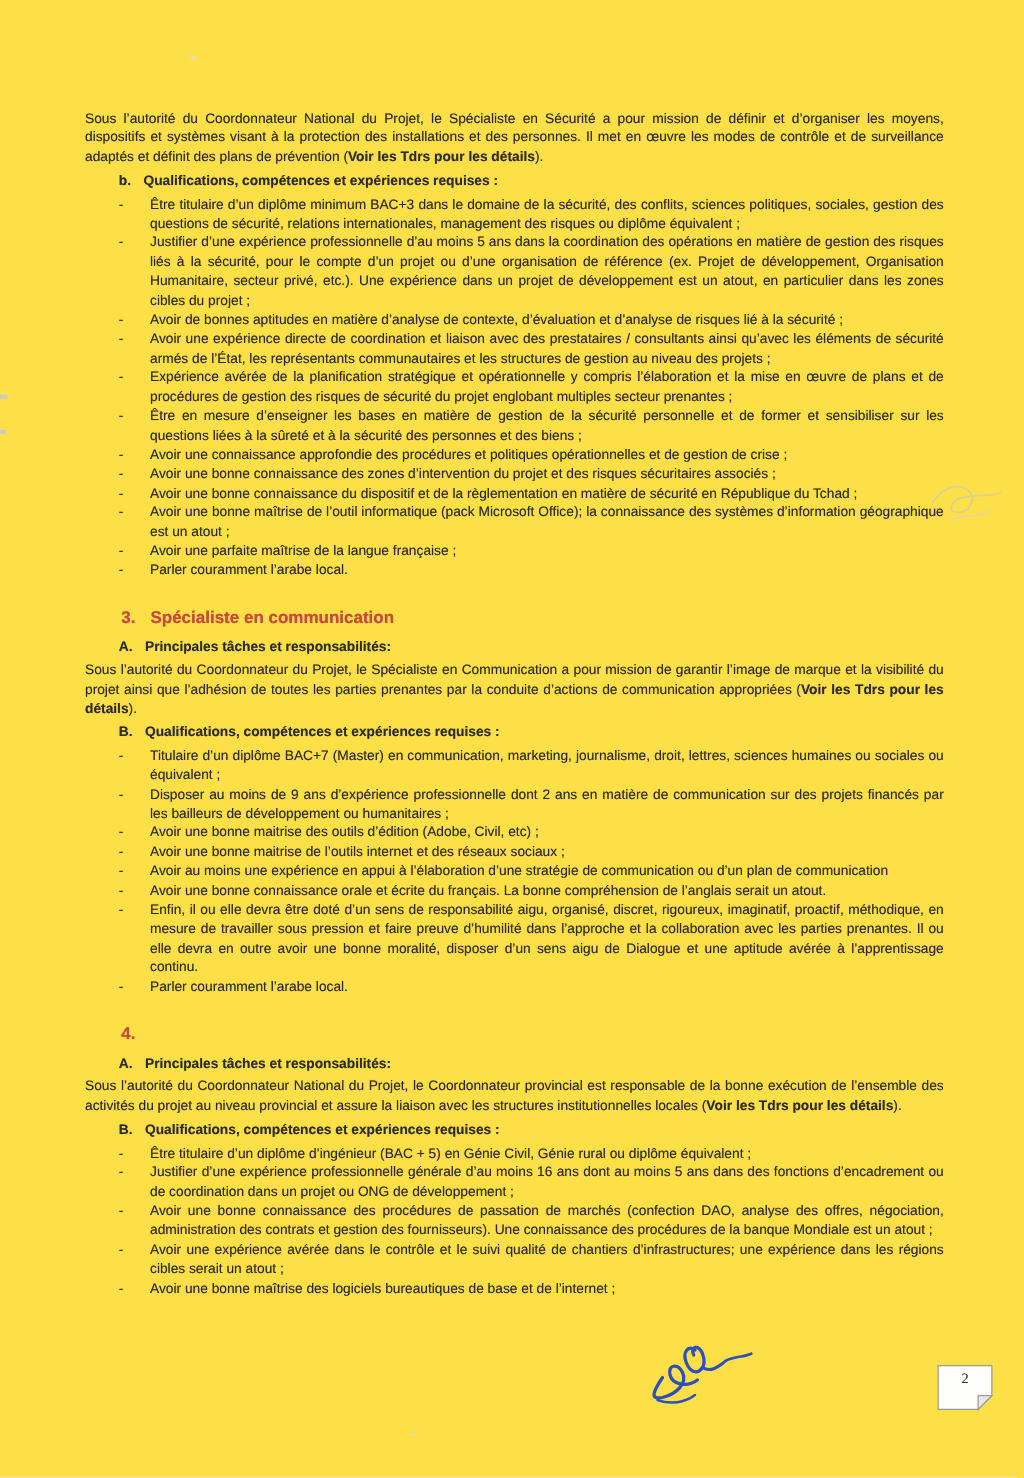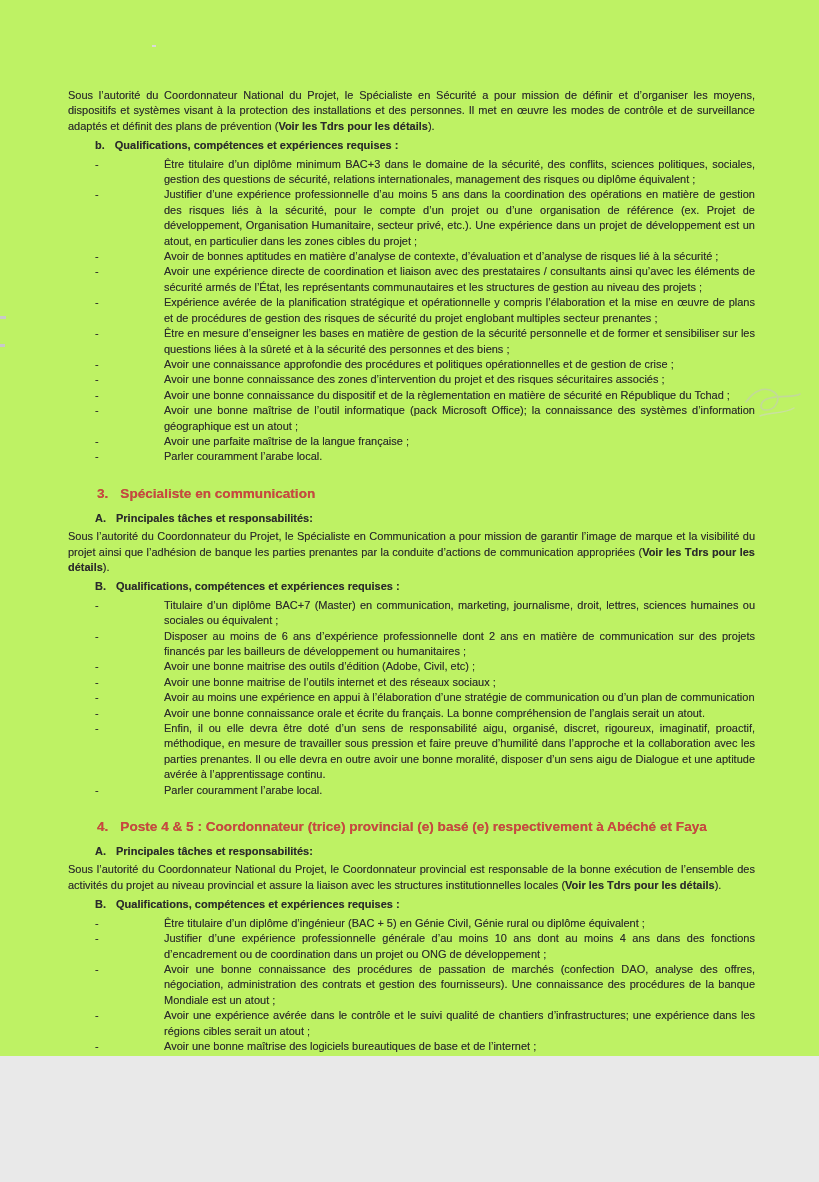--- a/index.html
+++ b/index.html
@@ -1,36 +1,36 @@
 <!DOCTYPE html>
 <html><head>
 <meta charset="utf-8">
 <style>
   html,body { margin:0; padding:0; background:#e9e9e9; }
   .page {
     position:relative;
-    width:819px; height:1056px;
+    width:819px; height:1182px;
     margin:0 auto;
-    background:#bef264;
+    background:#fde047;
     color:#2b2b2b;
     font-family:"Liberation Sans","DejaVu Sans",sans-serif;
     font-size:11px;
     line-height:15.4px;
     text-shadow:0 0 .6px rgba(45,45,45,.45);
     overflow:hidden;
   }
   .content { position:absolute; left:68px; top:88px; width:687px; }
   .para { margin:0 0 4px 0; text-align:justify; }
   .para b { font-weight:bold; }
   .subhead { display:flex; gap:10px; font-weight:bold; margin:4px 0 3px 27px; }
   .subhead .title { }
   .bullets { margin:0; }
   .li { display:flex; margin-left:27px; }
   .dash { flex:none; width:25px; }
-  .litext { flex:1; text-align:justify;margin-left:44px; }
+  .litext { flex:1; text-align:justify; }
   .redhead {
     display:flex; gap:12px;
     color:#cf453f; font-weight:bold; font-size:13.6px; line-height:17px;
     margin:20px 0 9px 29px;
   }
   
   .pagebox { position:absolute; right:24px; top:1091px; width:46px; height:38px; }
   .pagebox svg { display:block; }
   .pagebox .num {
     position:absolute; top:5px; left:0; width:100%;
@@ -114,35 +114,35 @@
     <div class="redhead">
       <span>3.</span>
       <span>Spécialiste en communication</span>
     </div>
 
     <div class="subhead">
       <span class="mk">A.</span>
       <span class="title">Principales tâches et responsabilités:</span>
     </div>
 
-    <p class="para"><span>Sous l’autorité du Coordonnateur du Projet, le Spécialiste en Communication a pour mission de garantir l’image de marque et la visibilité du projet ainsi que l’adhésion de banque les parties prenantes par la conduite d’actions de communication appropriées (</span><b>Voir les Tdrs pour les détails</b><span>).</span></p>
+    <p class="para"><span>Sous l’autorité du Coordonnateur du Projet, le Spécialiste en Communication a pour mission de garantir l’image de marque et la visibilité du projet ainsi que l’adhésion de toutes les parties prenantes par la conduite d’actions de communication appropriées (</span><b>Voir les Tdrs pour les détails</b><span>).</span></p>
 
     <div class="subhead">
       <span class="mk">B.</span>
       <span class="title">Qualifications, compétences et expériences requises :</span>
     </div>
 
     <div class="bullets">
       <div class="li">
           <span class="dash">-</span>
           <span class="litext">Titulaire d’un diplôme BAC+7 (Master) en communication, marketing, journalisme, droit, lettres, sciences humaines ou sociales ou équivalent ;</span>
         </div>
       <div class="li">
           <span class="dash">-</span>
-          <span class="litext">Disposer au moins de 6 ans d’expérience professionnelle dont 2 ans en matière de communication sur des projets financés par les bailleurs de développement ou humanitaires ;</span>
+          <span class="litext">Disposer au moins de 9 ans d’expérience professionnelle dont 2 ans en matière de communication sur des projets financés par les bailleurs de développement ou humanitaires ;</span>
         </div>
       <div class="li">
           <span class="dash">-</span>
           <span class="litext">Avoir une bonne maitrise des outils d’édition (Adobe, Civil, etc) ;</span>
         </div>
       <div class="li">
           <span class="dash">-</span>
           <span class="litext">Avoir une bonne maitrise de l’outils internet et des réseaux sociaux ;</span>
         </div>
       <div class="li">
@@ -158,21 +158,20 @@
           <span class="litext">Enfin, il ou elle devra être doté d’un sens de responsabilité aigu, organisé, discret, rigoureux, imaginatif, proactif, méthodique, en mesure de travailler sous pression et faire preuve d’humilité dans l’approche et la collaboration avec les parties prenantes. Il ou elle devra en outre avoir une bonne moralité, disposer d’un sens aigu de Dialogue et une aptitude avérée à l’apprentissage continu.</span>
         </div>
       <div class="li">
           <span class="dash">-</span>
           <span class="litext">Parler couramment l’arabe local.</span>
         </div>
     </div>
 
     <div class="redhead">
       <span>4.</span>
-      <span>Poste 4 &amp; 5 : Coordonnateur (trice)  provincial (e) basé (e) respectivement à Abéché et Faya</span>
     </div>
 
     <div class="subhead">
       <span class="mk">A.</span>
       <span class="title">Principales tâches et responsabilités:</span>
     </div>
 
     <p class="para"><span>Sous l’autorité du Coordonnateur National du Projet, le Coordonnateur provincial est responsable de la bonne exécution de l’ensemble des activités du projet au niveau provincial et assure la liaison avec les structures institutionnelles locales (</span><b>Voir les Tdrs pour les détails</b><span>).</span></p>
 
     <div class="subhead">
@@ -180,21 +179,21 @@
       <span class="title">Qualifications, compétences et expériences requises :</span>
     </div>
 
     <div class="bullets">
       <div class="li">
           <span class="dash">-</span>
           <span class="litext">Être titulaire d’un diplôme d’ingénieur (BAC + 5) en Génie Civil, Génie rural ou diplôme équivalent ;</span>
         </div>
       <div class="li">
           <span class="dash">-</span>
-          <span class="litext">Justifier d’une expérience professionnelle générale d’au moins 10 ans dont au moins 4 ans dans des fonctions d’encadrement ou de coordination dans un projet ou ONG de développement ;</span>
+          <span class="litext">Justifier d’une expérience professionnelle générale d’au moins 16 ans dont au moins 5 ans dans des fonctions d’encadrement ou de coordination dans un projet ou ONG de développement ;</span>
         </div>
       <div class="li">
           <span class="dash">-</span>
           <span class="litext">Avoir une bonne connaissance des procédures de passation de marchés (confection DAO, analyse des offres, négociation, administration des contrats et gestion des fournisseurs). Une connaissance des procédures de la banque Mondiale est un atout ;</span>
         </div>
       <div class="li">
           <span class="dash">-</span>
           <span class="litext">Avoir une expérience avérée dans le contrôle et le suivi qualité de chantiers d’infrastructures; une expérience dans les régions cibles serait un atout ;</span>
         </div>
       <div class="li">

